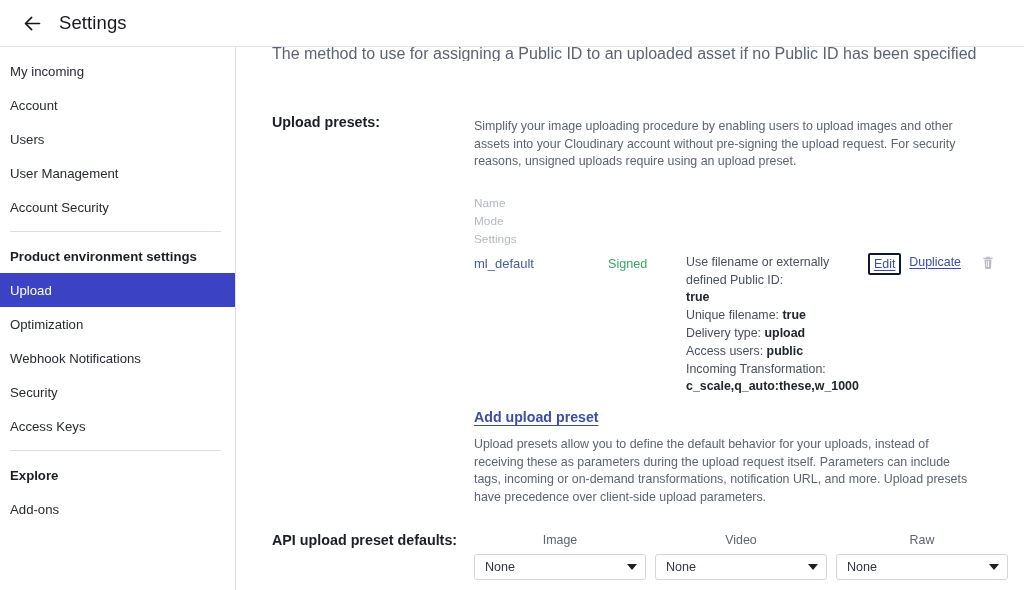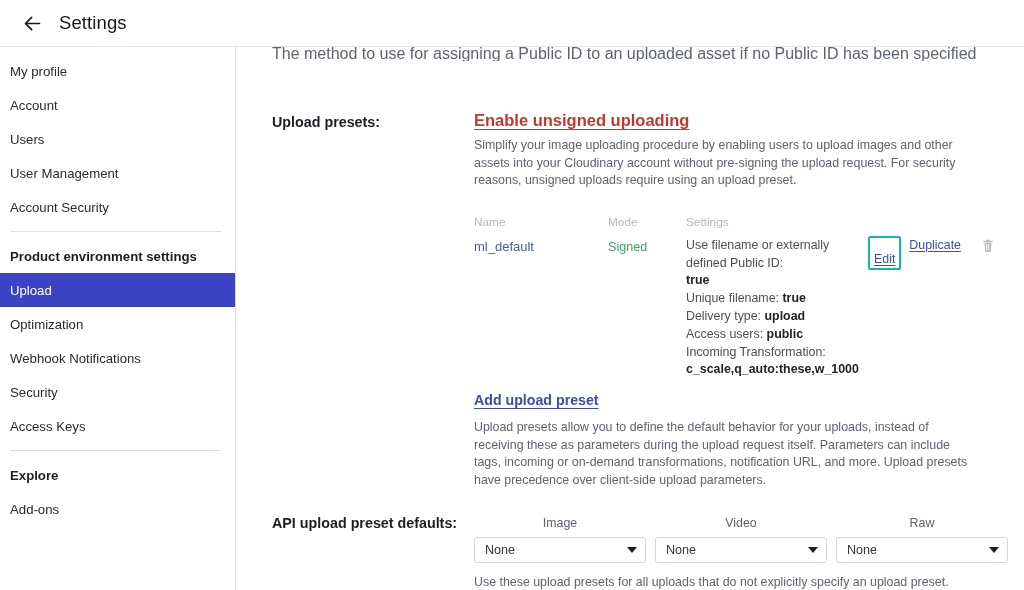--- a/index.html
+++ b/index.html
@@ -161,21 +161,21 @@
     margin-top: 7px;
     max-width: 502px;
   }
 
   
   .preset-table {
     margin-top: 22px;
     width: 100%;
   }
   .pt-head, .pt-row { display: flex; }
-  .pt-head { margin-bottom: 7px; }
+  .pt-head { margin-bottom: 7px; flex-direction: column; }
   .col-name  { width: 134px; min-width: 134px; }
   .col-mode  { width: 78px;  min-width: 78px; }
   .col-set   { flex: 1; min-width: 0; }
 
   .pt-head span {
     font-size: 11.8px;
     color: #b4b8c2;
   }
   .preset-name {
     font-size: 13px;
@@ -210,23 +210,23 @@
   }
   .act-link {
     font-size: 12.4px;
     color: #3b4da8;
     text-decoration: underline;
     text-underline-offset: 2px;
     cursor: pointer;
     white-space: nowrap;
   }
   .act-edit-wrap {
-    border: 2px solid #14b8a6;
+    border: 2px solid #0f172a;
     border-radius: 2px;
-    padding: 12px 4px 1px 4px;
+    padding: 0px 4px 1px 4px;
     margin-top: -2px;
     line-height: 15px;
   }
   .trash-btn {
     background: none;
     border: none;
     cursor: pointer;
     padding: 0;
     margin-left: 12px;
     line-height: 0;
@@ -294,21 +294,21 @@
       </span>
     </button>
     <div class="topbar-title">Settings</div>
   </div>
 
   <div class="body-split">
 
     <nav class="sidebar">
 
       <div class="nav-item">
-        <span>My profile</span>
+        <span>My incoming</span>
       </div>
       <div class="nav-item">
         <span>Account</span>
       </div>
       <div class="nav-item">
         <span>Users</span>
       </div>
       <div class="nav-item">
         <span>User Management</span>
       </div>
@@ -350,21 +350,20 @@
     <main class="content">
 
       <div class="cut-line">The method to use for assigning a Public ID to an uploaded asset if no Public ID has been specified directly.</div>
 
       <div class="row" style="margin-top:64px;">
 
         <div class="field-label">Upload presets:</div>
 
         <div class="field-body">
 
-          <a class="link-danger">Enable unsigned uploading</a>
 
           <div class="para">Simplify your image uploading procedure by enabling users to upload images and other assets into your Cloudinary account without pre-signing the upload request. For security reasons, unsigned uploads require using an upload preset.</div>
 
           
           <div class="preset-table">
 
             <div class="pt-head">
               <div class="col-name"><span>Name</span></div>
               <div class="col-mode"><span>Mode</span></div>
               <div class="col-set"><span>Settings</span></div>

